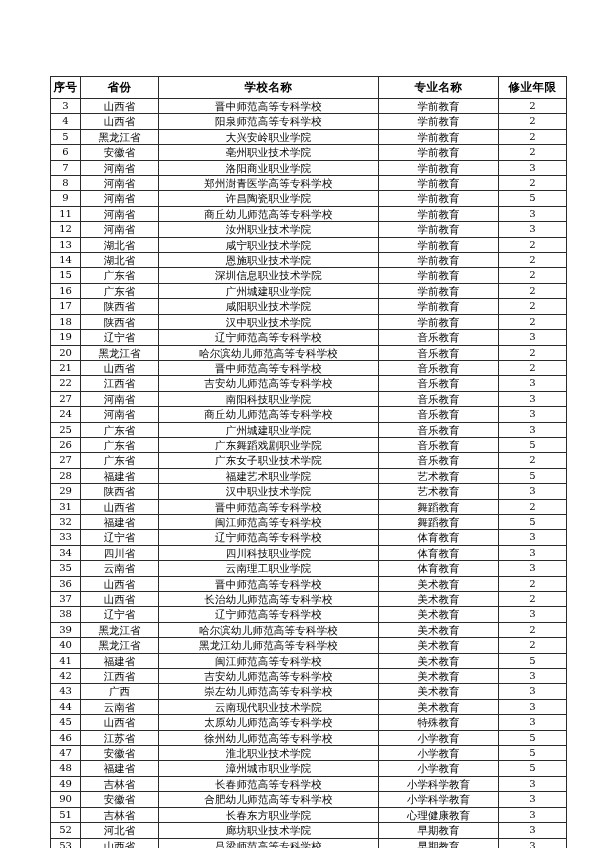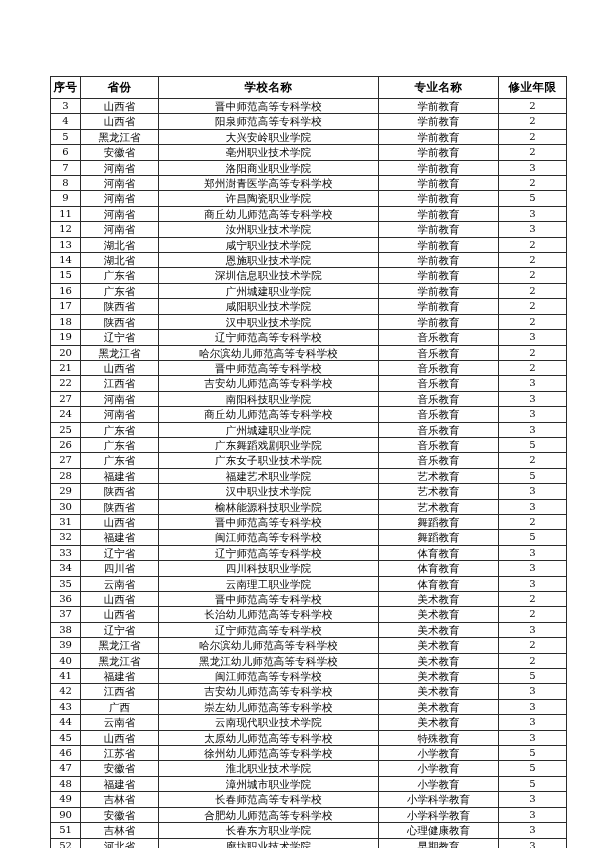--- a/index.html
+++ b/index.html
@@ -290,27 +290,20 @@
             <td class="years-cell">5</td>
           </tr>
           <tr>
             <td class="seq-cell">29</td>
             <td class="prov-cell">陕西省</td>
             <td class="school-cell">汉中职业技术学院</td>
             <td class="major-cell">艺术教育</td>
             <td class="years-cell">3</td>
           </tr>
           <tr>
-            <td class="seq-cell">30</td>
-            <td class="prov-cell">陕西省</td>
-            <td class="school-cell">榆林能源科技职业学院</td>
-            <td class="major-cell">艺术教育</td>
-            <td class="years-cell">3</td>
-          </tr>
-          <tr>
             <td class="seq-cell">31</td>
             <td class="prov-cell">山西省</td>
             <td class="school-cell">晋中师范高等专科学校</td>
             <td class="major-cell">舞蹈教育</td>
             <td class="years-cell">2</td>
           </tr>
           <tr>
             <td class="seq-cell">32</td>
             <td class="prov-cell">福建省</td>
             <td class="school-cell">闽江师范高等专科学校</td>

